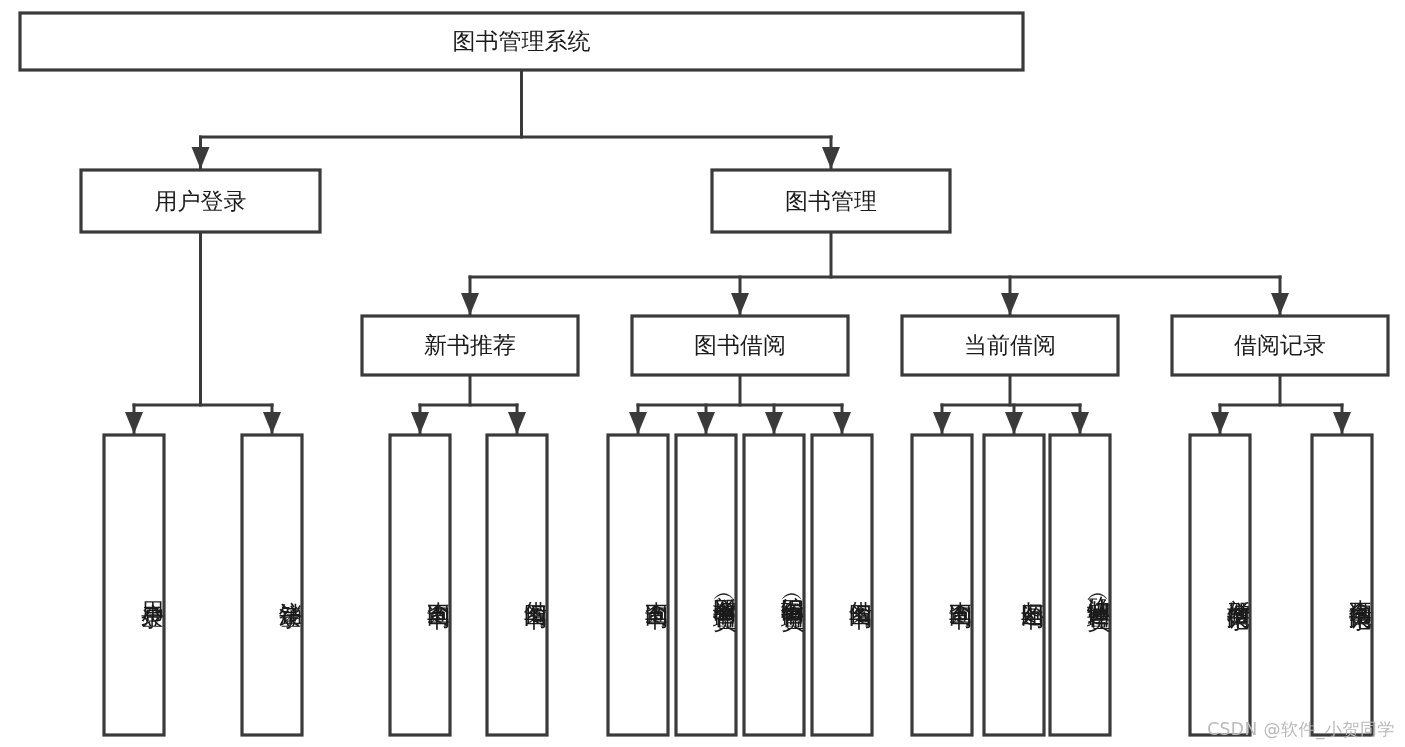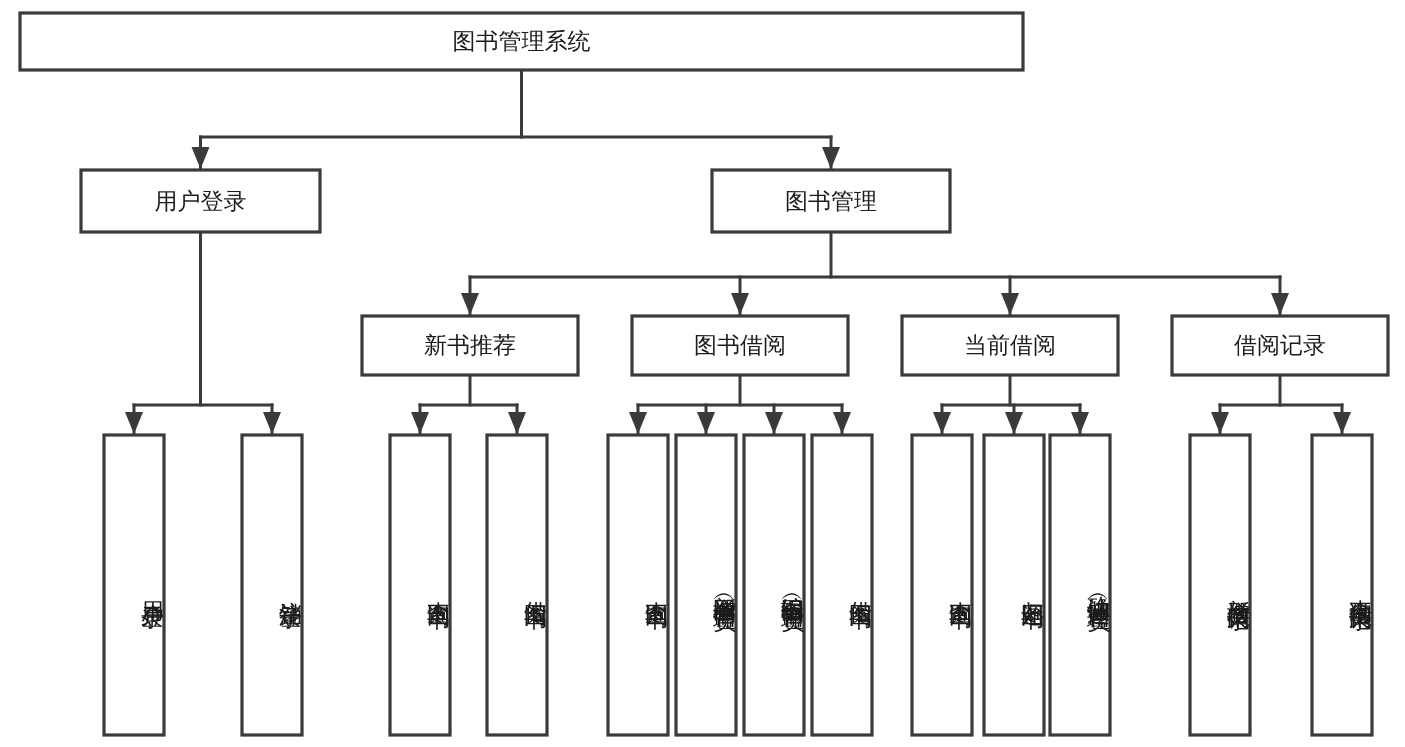--- a/index.html
+++ b/index.html
@@ -137,13 +137,14 @@
       <div class="leaf-label" style="left: 676px; top: 447px; width: 60px; height: 280px;">新增图书（管理员）</div>
       <div class="leaf-label" style="left: 744px; top: 447px; width: 60px; height: 280px;">编辑图书（管理员）</div>
       <div class="leaf-label" style="left: 812px; top: 447px; width: 60px; height: 280px;">借阅图书</div>
       <div class="leaf-label" style="left: 912px; top: 447px; width: 60px; height: 280px;">查询图书</div>
       <div class="leaf-label" style="left: 984px; top: 447px; width: 60px; height: 280px;">归还图书</div>
       <div class="leaf-label" style="left: 1050px; top: 447px; width: 60px; height: 280px;">确认归还（管理员）</div>
       <div class="leaf-label" style="left: 1190px; top: 447px; width: 60px; height: 280px;">新增借阅记录</div>
       <div class="leaf-label" style="left: 1312px; top: 447px; width: 60px; height: 280px;">查询借阅记录</div>
     </div>
 
+  <div class="watermark">CSDN @软件_小贺同学</div>
 </div>
 
 </body></html>

